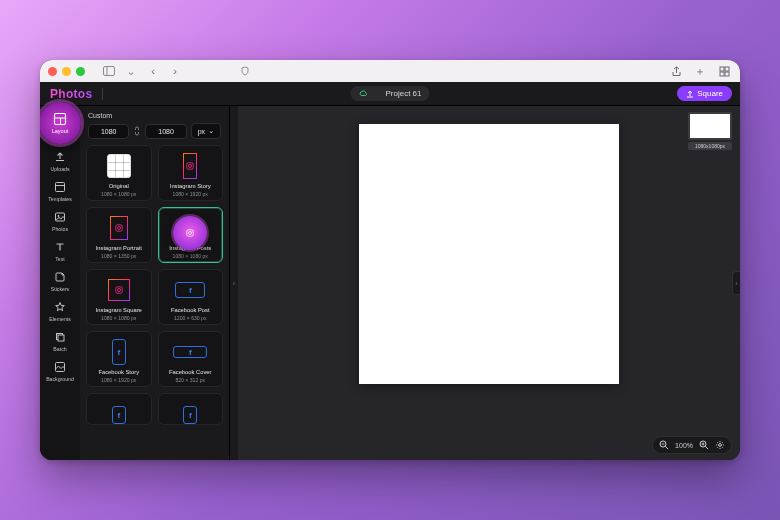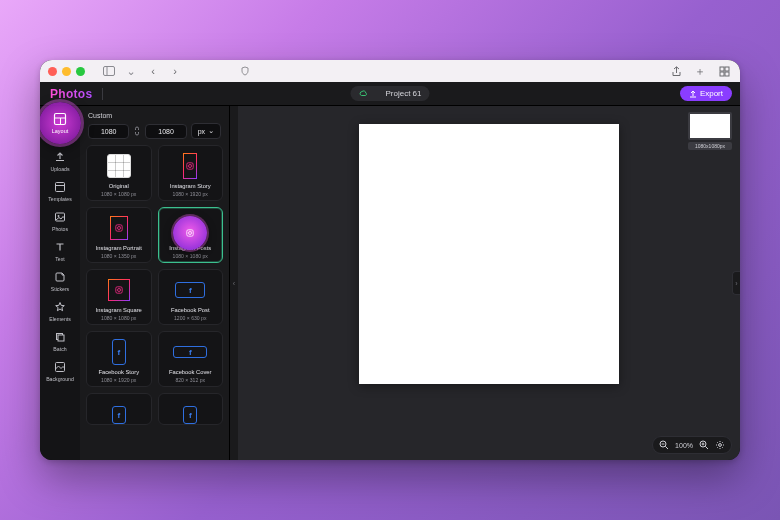--- a/index.html
+++ b/index.html
@@ -227,21 +227,21 @@
         <svg width="9" height="7" viewBox="0 0 9 7">
             <path d="M3 5.5 A2 2 0 0 1 3.5 1.6 A2.2 2.2 0 0 1 7.3 3 A1.4 1.4 0 0 1 7 5.5 Z" fill="none" stroke="currentColor" stroke-width="0.9"></path>
           </svg>
       </span>
       <span>Project 61</span>
     </div>
     <div class="exportbtn">
       <svg class="u" viewBox="0 0 8 8">
           <path d="M4 6 V1 M2 3 L4 1 L6 3 M1 7 H7" fill="none" stroke="#fff" stroke-width="1"></path>
         </svg>
-      <span>Export</span>
+      <span>Square</span>
     </div>
   </div>
 
   <div class="appbody">
 
     <div class="toolrail">
       <div class="highlight-layout">
         <span class="ic">
           <svg width="14" height="14" viewBox="0 0 14 14">
               <rect x="1.5" y="1.5" width="11" height="11" rx="1.5" fill="none" stroke="#fff" stroke-width="1.2"></rect>

